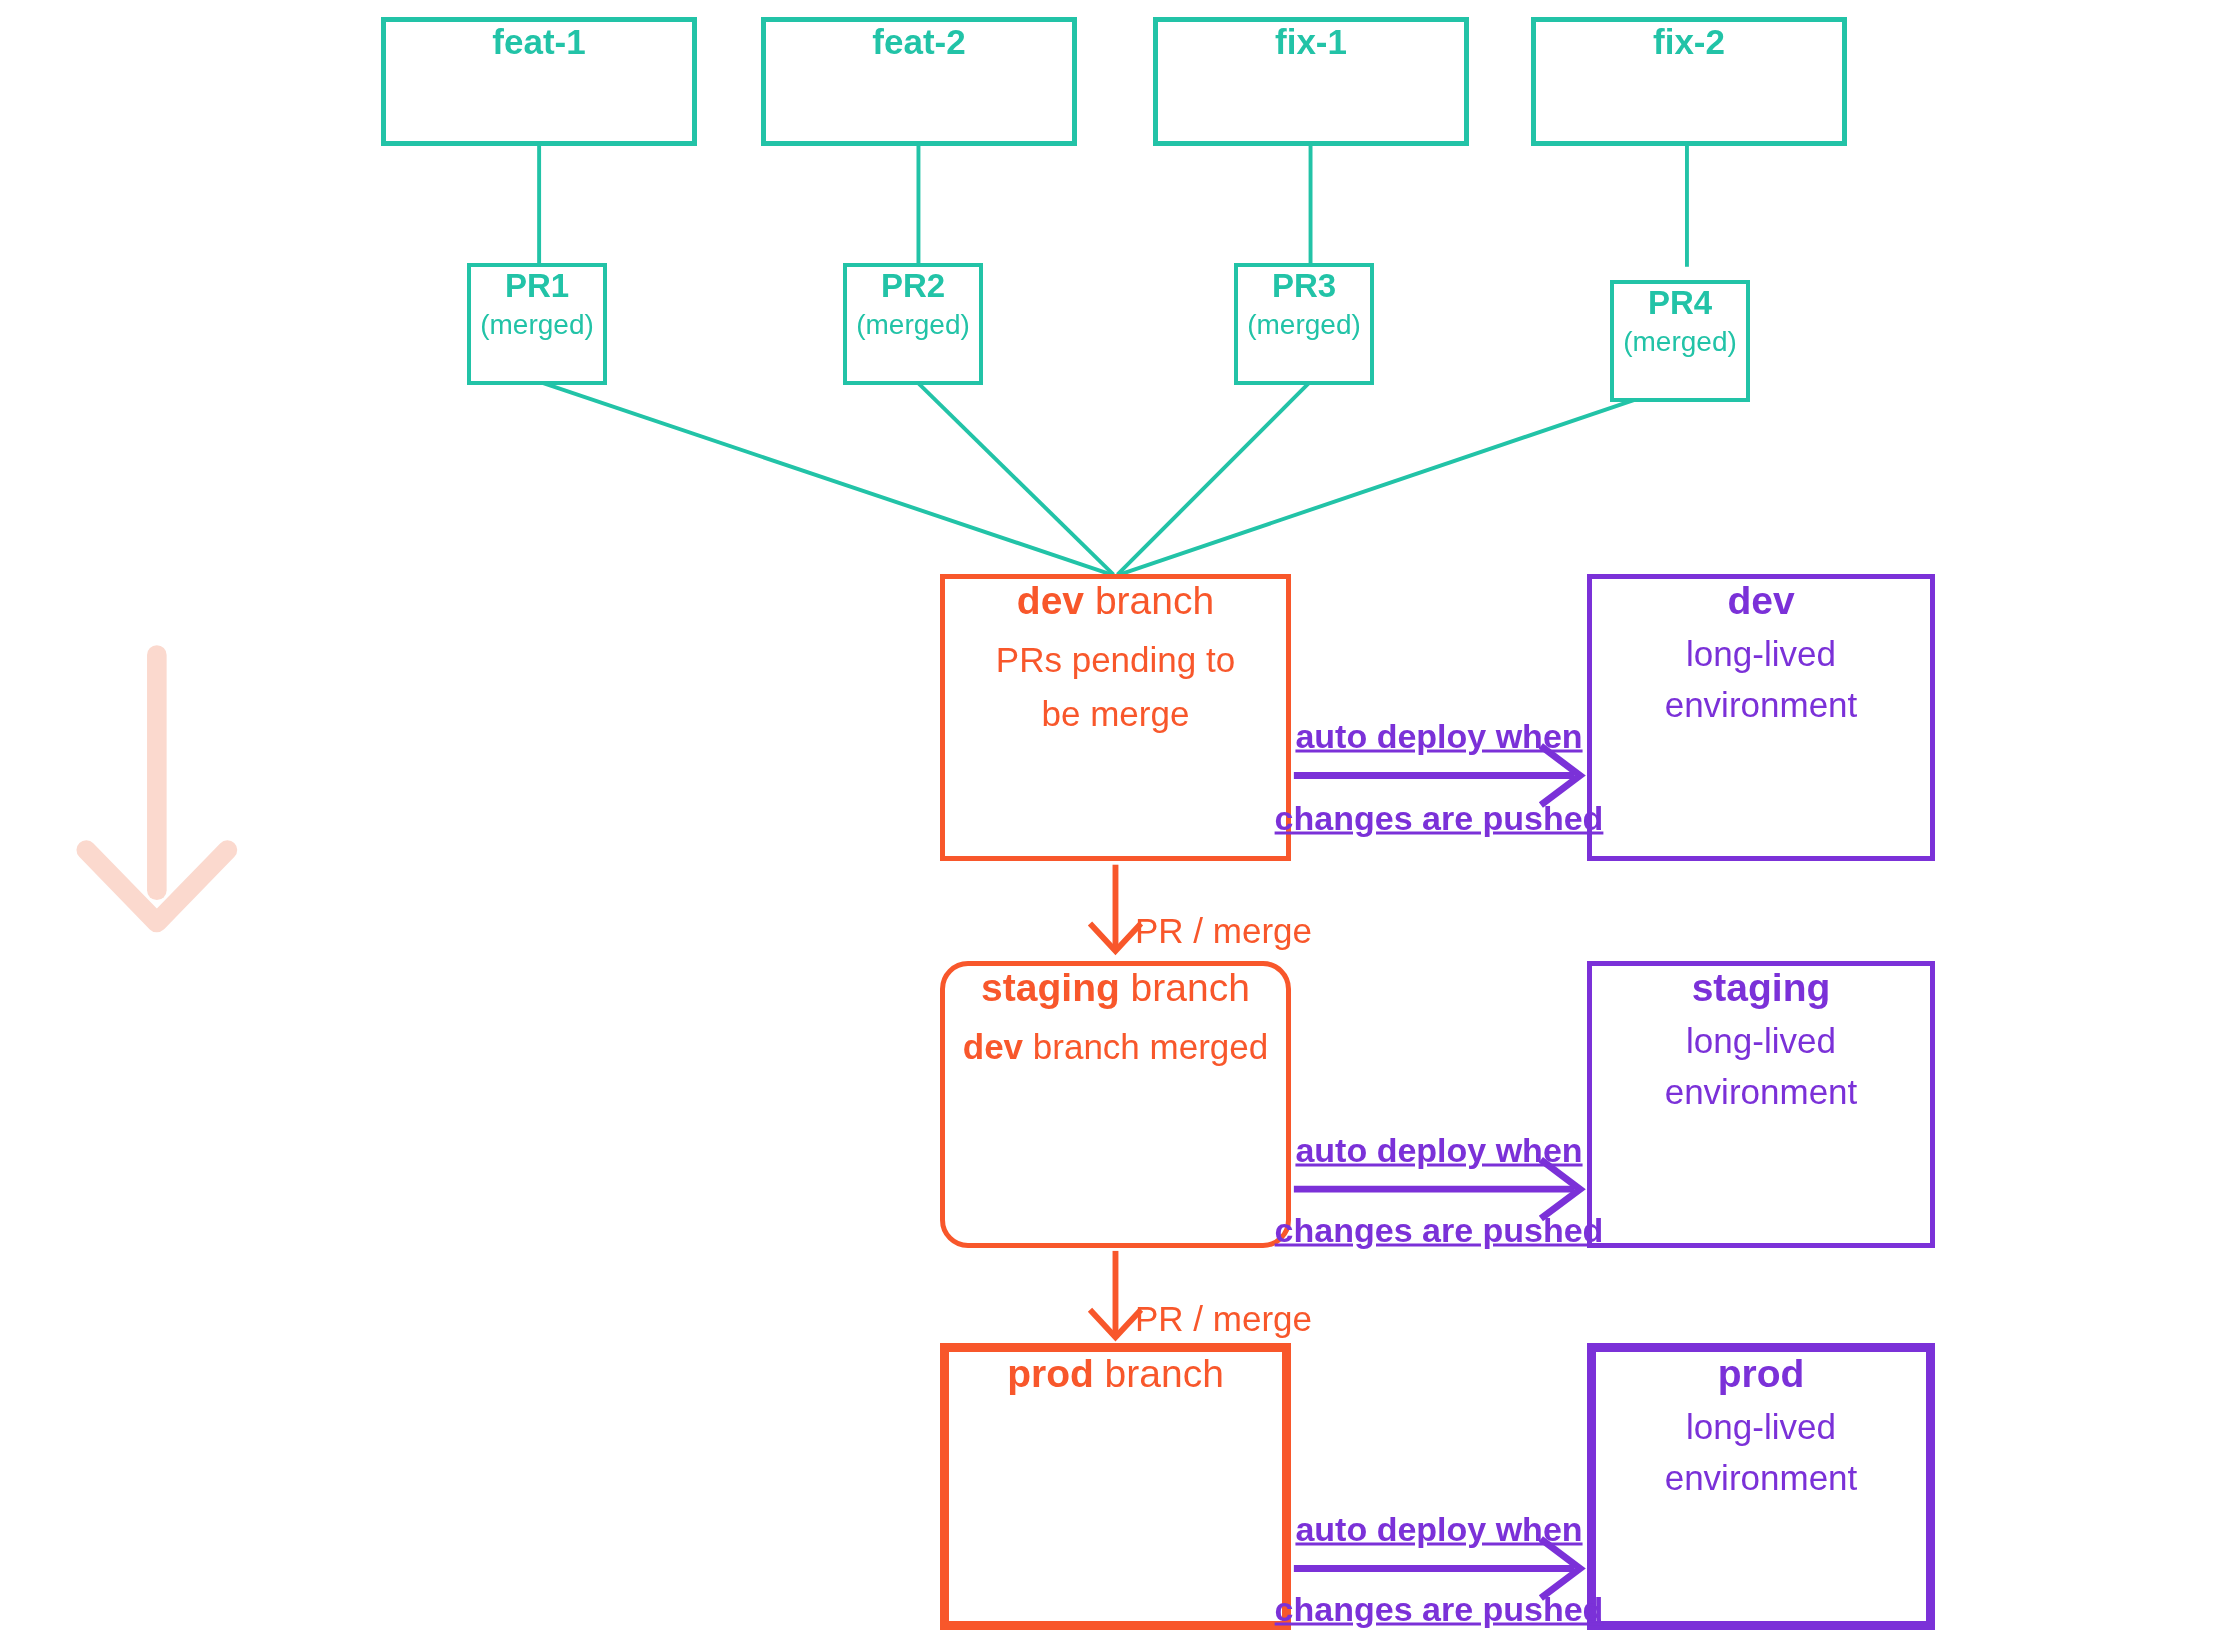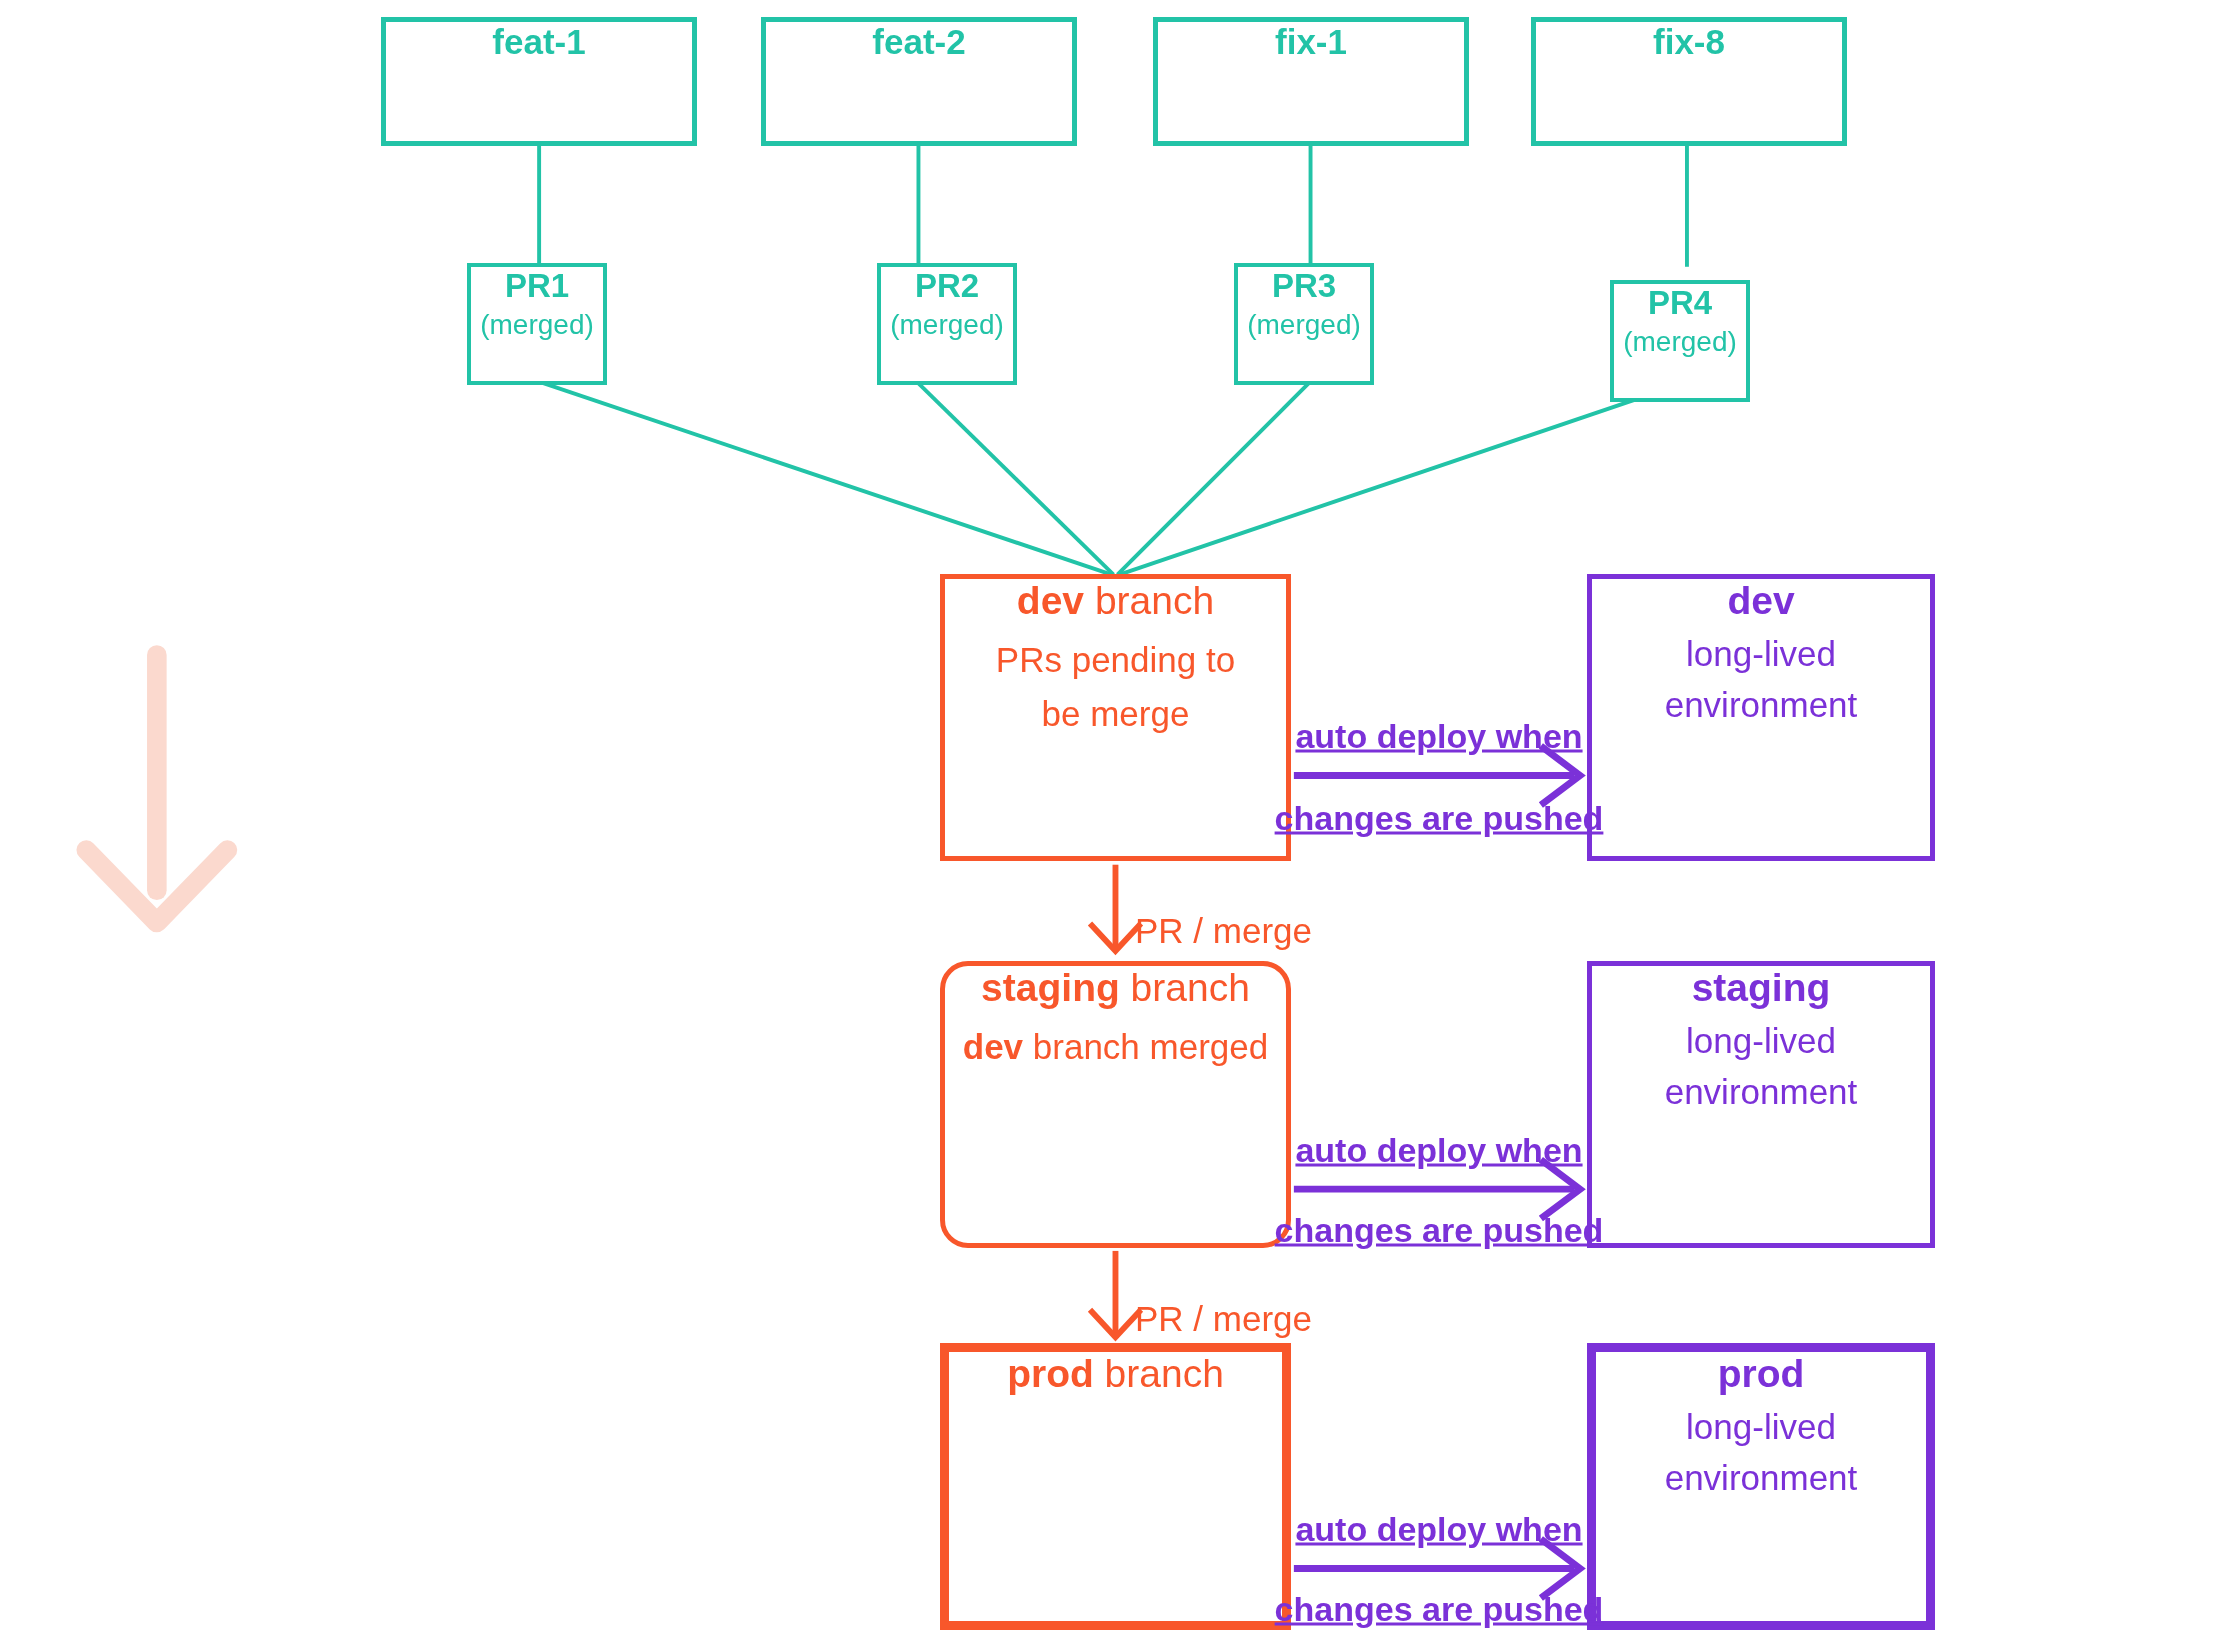--- a/index.html
+++ b/index.html
@@ -98,28 +98,28 @@
   <div class="node feat" style="left:381px;top:16.7px;">
     <span>feat-1</span>
   </div>
   <div class="node feat" style="left:761px;top:16.7px;">
     <span>feat-2</span>
   </div>
   <div class="node feat" style="left:1153px;top:16.7px;">
     <span>fix-1</span>
   </div>
   <div class="node feat" style="left:1531px;top:16.7px;">
-    <span>fix-8</span>
+    <span>fix-2</span>
   </div>
 
   <div class="node pr" style="left:467px;top:263px;">
     <div class="pr-name">PR1</div>
     <div class="pr-status">(merged)</div>
   </div>
-  <div class="node pr" style="left:877px;top:263px;">
+  <div class="node pr" style="left:843px;top:263px;">
     <div class="pr-name">PR2</div>
     <div class="pr-status">(merged)</div>
   </div>
   <div class="node pr" style="left:1234px;top:263px;">
     <div class="pr-name">PR3</div>
     <div class="pr-status">(merged)</div>
   </div>
   <div class="node pr" style="left:1610px;top:280px;">
     <div class="pr-name">PR4</div>
     <div class="pr-status">(merged)</div>

